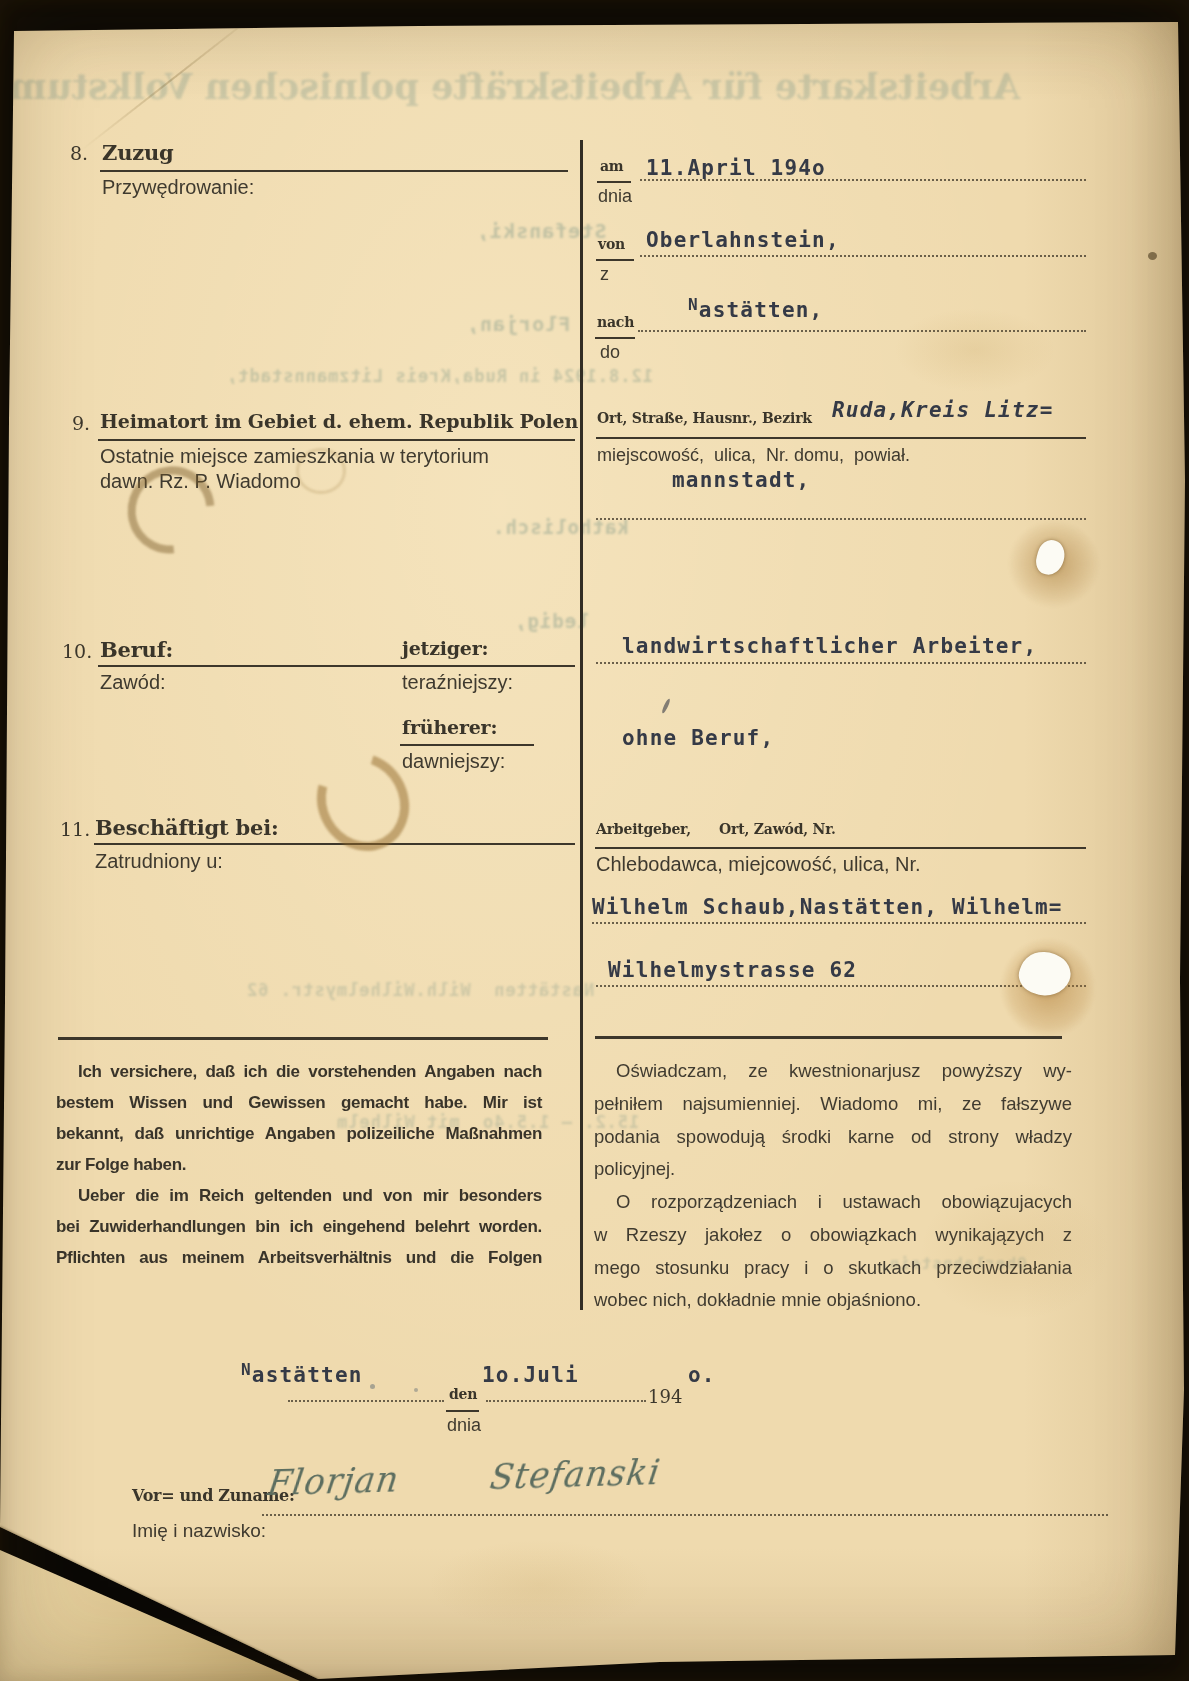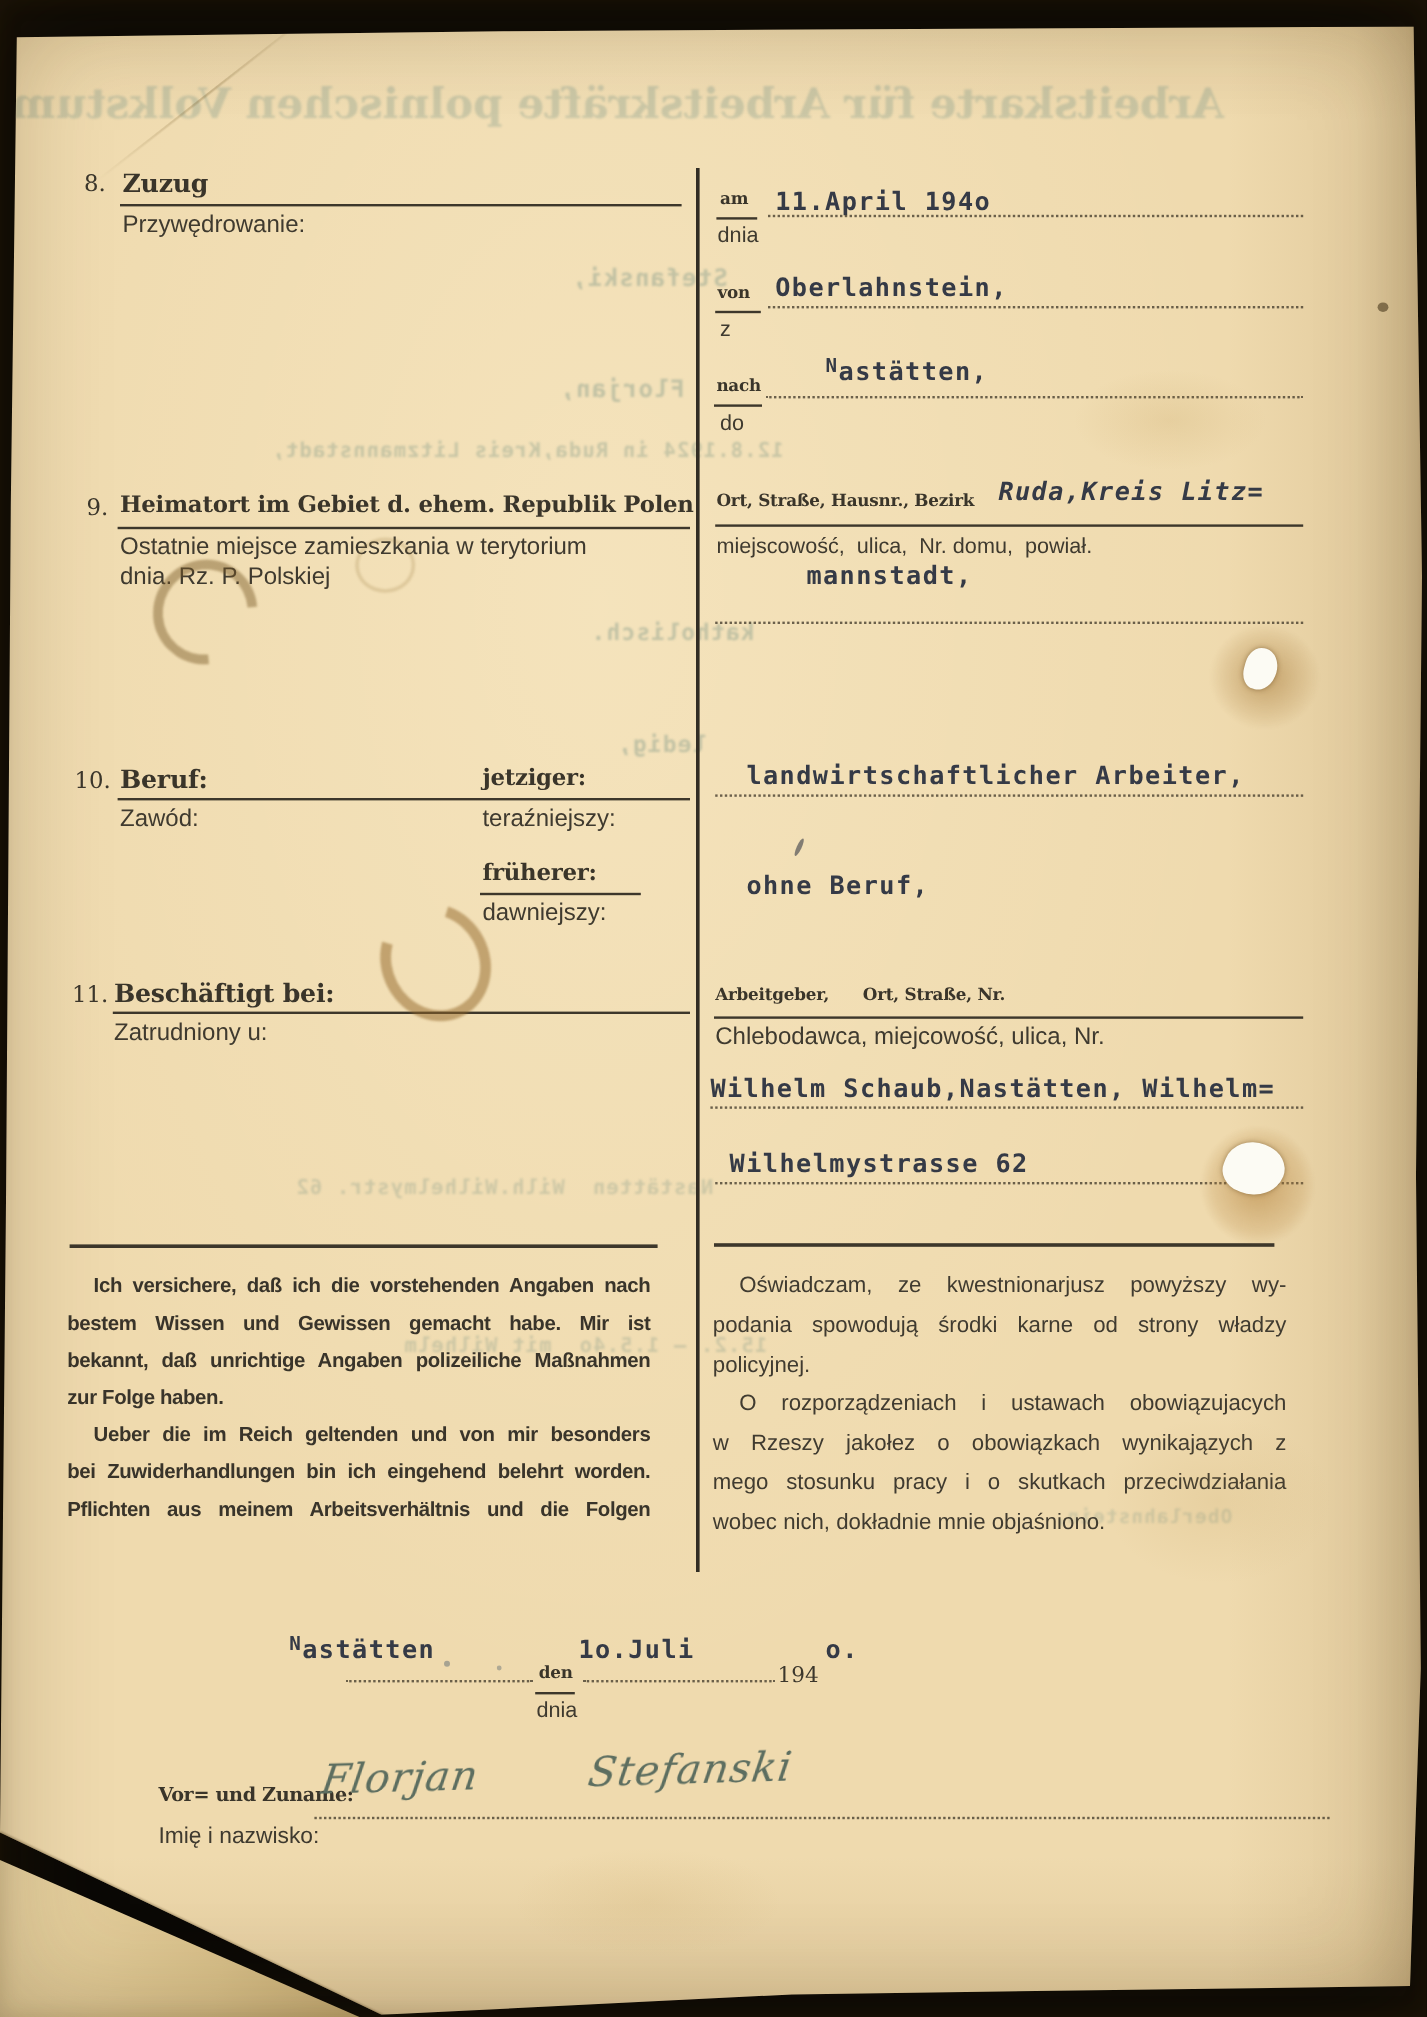--- a/index.html
+++ b/index.html
@@ -92,21 +92,21 @@
     <div class="abs frak frak-sm" style="left:597px;top:314px;">nach</div>
     <div class="abs sol" style="left:595px;top:337px;width:40px;height:1.6px;"></div>
     <div class="abs ant ant-sm" style="left:600px;top:342px;">do</div>
     <div class="abs type" style="left:688px;top:298px;"><span class="type-cap">N</span><span>astätten,</span></div>
     <div class="abs dot" style="left:638px;top:330px;width:448px;"></div>
 
     <div class="abs num" style="left:72px;top:412px;">9.</div>
     <div class="abs frak" style="left:100px;top:410px;">Heimatort im Gebiet d. ehem. Republik Polen</div>
     <div class="abs sol" style="left:98px;top:439px;width:477px;"></div>
     <div class="abs ant" style="left:100px;top:445px;">Ostatnie miejsce zamieszkania w terytorium</div>
-    <div class="abs ant" style="left:100px;top:470px;">dnia. Rz. P. Polskiej</div>
+    <div class="abs ant" style="left:100px;top:470px;">dawn. Rz. P. Wiadomo</div>
 
     <div class="abs frak frak-sm" style="left:597px;top:410px;">Ort, Straße, Hausnr., Bezirk</div>
     <div class="abs type" style="left:832px;top:398px;font-style:italic;">Ruda,Kreis Litz=</div>
     <div class="abs sol" style="left:596px;top:437px;width:490px;height:1.6px;"></div>
     <div class="abs ant ant-sm" style="left:597px;top:445px;">miejscowość,  ulica,  Nr. domu,  powiał.</div>
     <div class="abs type" style="left:672px;top:468px;">mannstadt,</div>
     <div class="abs dot" style="left:596px;top:518px;width:490px;"></div>
 
     <div class="abs num" style="left:62px;top:640px;">10.</div>
     <div class="abs frak" style="left:100px;top:637px;font-size:21px;">Beruf:</div>
@@ -120,21 +120,21 @@
 
     <div class="abs type" style="left:622px;top:634px;">landwirtschaftlicher Arbeiter,</div>
     <div class="abs dot" style="left:596px;top:662px;width:490px;"></div>
     <div class="abs type" style="left:622px;top:726px;">ohne Beruf,</div>
 
     <div class="abs num" style="left:60px;top:818px;">11.</div>
     <div class="abs frak" style="left:95px;top:815px;font-size:21px;">Beschäftigt bei:</div>
     <div class="abs sol" style="left:94px;top:843px;width:481px;"></div>
     <div class="abs ant" style="left:95px;top:850px;text-align:center;">Zatrudniony u:</div>
 
-    <div class="abs frak frak-sm" style="left:596px;top:821px;">Arbeitgeber,      Ort, Straße, Nr.</div>
+    <div class="abs frak frak-sm" style="left:596px;top:821px;">Arbeitgeber,      Ort, Zawód, Nr.</div>
     <div class="abs sol" style="left:595px;top:847px;width:491px;height:1.6px;"></div>
     <div class="abs ant" style="left:596px;top:853px;">Chlebodawca, miejcowość, ulica, Nr.</div>
     <div class="abs type" style="left:592px;top:895px;">Wilhelm Schaub,Nastätten, Wilhelm=</div>
     <div class="abs dot" style="left:592px;top:922px;width:494px;"></div>
     <div class="abs type" style="left:608px;top:958px;">Wilhelmystrasse 62</div>
     <div class="abs dot" style="left:596px;top:985px;width:490px;"></div>
 
     <div class="abs sol" style="left:58px;top:1037px;width:490px;height:2.6px;"></div>
     <div class="abs sol" style="left:595px;top:1036px;width:467px;height:2.6px;"></div>
 
@@ -143,20 +143,21 @@
       <div class="pline jl">bestem Wissen und Gewissen gemacht habe.  Mir ist</div>
       <div class="pline jl">bekannt, daß unrichtige Angaben polizeiliche Maßnahmen</div>
       <div class="pline">zur Folge haben.</div>
       <div class="pline jl indent">Ueber die im Reich geltenden und von mir besonders</div>
       <div class="pline jl">bei Zuwiderhandlungen bin ich eingehend belehrt worden.</div>
       <div class="pline jl">Pflichten aus meinem Arbeitsverhältnis und die Folgen</div>
     </div>
 
     <div class="abs pl-par" style="left:594px;top:1060px;">
       <div class="pline jl indent">Oświadczam, ze kwestnionarjusz powyższy wy-</div>
+      <div class="pline jl">pełniłem najsumienniej. Wiadomo mi, ze fałszywe</div>
       <div class="pline jl">podania spowodują środki karne od strony władzy</div>
       <div class="pline">policyjnej.</div>
       <div class="pline jl indent">O rozporządzeniach i ustawach obowiązujacych</div>
       <div class="pline jl">w Rzeszy jakołez o obowiązkach wynikajązych z</div>
       <div class="pline jl">mego stosunku pracy i o skutkach przeciwdziałania</div>
       <div class="pline">wobec nich, dokładnie mnie objaśniono.</div>
     </div>
 
     <div class="abs type" style="left:241px;top:1363px;"><span class="type-cap">N</span><span>astätten</span></div>
     <div class="abs dot" style="left:288px;top:1400px;width:156px;"></div>

